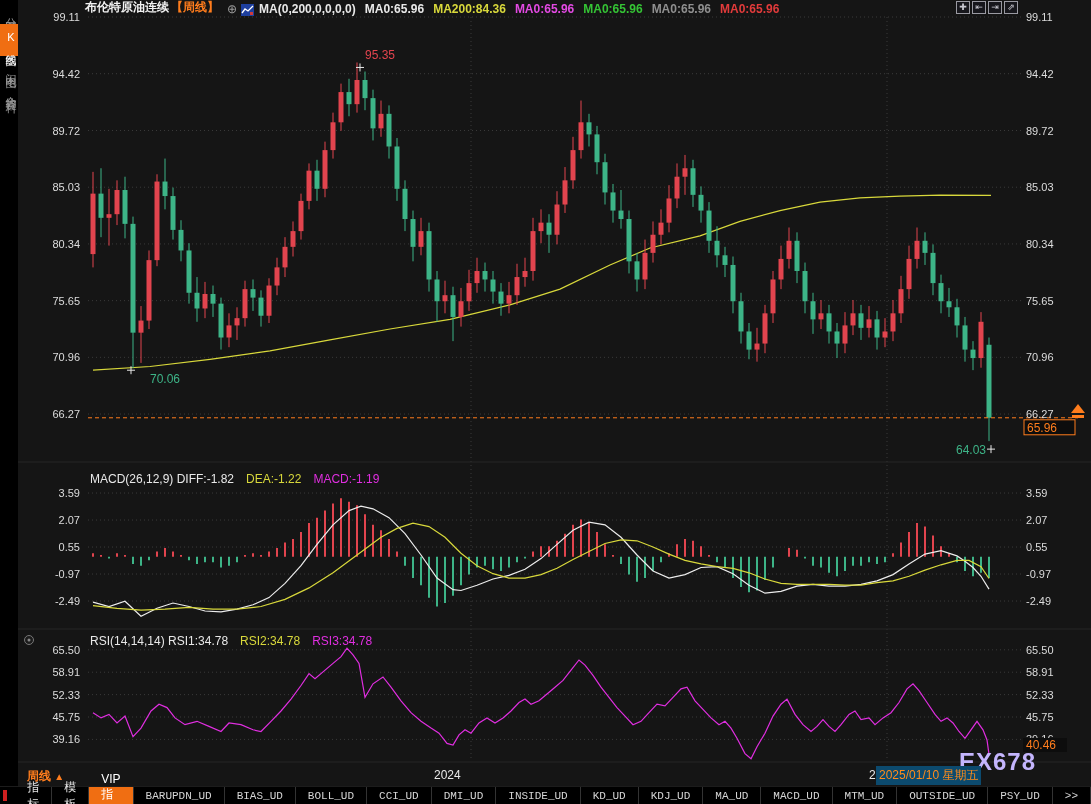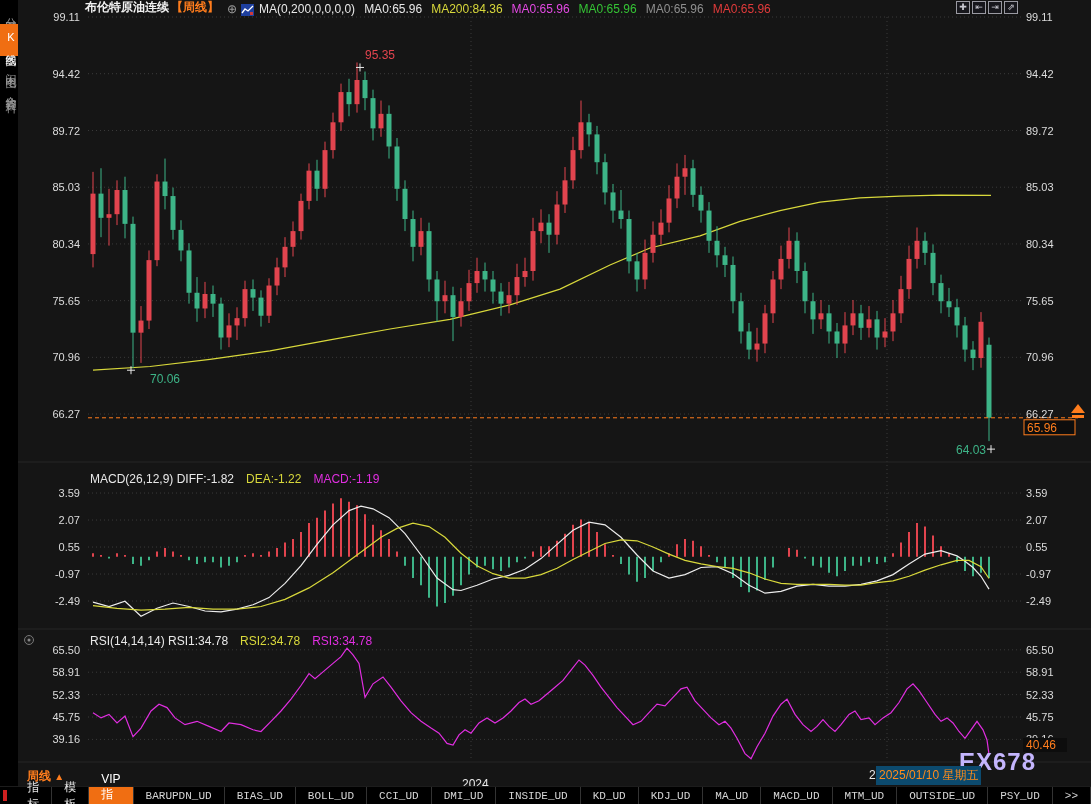--- a/index.html
+++ b/index.html
@@ -27,21 +27,21 @@
   
   .header {
     position:absolute; left:18px; top:0; right:0; height:16px; z-index:4;
     display:flex; align-items:flex-end; font-size:12px; color:#e8e8e8;
     padding-left:67px; white-space:nowrap;
   }
   .header .title { font-weight:bold; color:#f2f2f2; }
   .header .period { color:#ff7d1d; font-weight:bold; margin-left:2px;margin-top:21px; }
   .header .plus { color:#9a9a9a; margin:0 4px 0 8px; font-size:12px; }
   .mini-chart-icon { display:inline-block; width:13px; height:12px; margin-right:5px; }
-  .ma-seg { margin-right:9px; }
+  .ma-seg { margin-right:9px;font-weight:bold; }
 
   .win-icons { position:absolute; left:956px; top:1px; z-index:5; display:flex; gap:2px; }
   .win-icon {
     width:14px; height:13px; border:1px solid #9a9aa2; background:#17171c;
     color:#c8c8d0; font-size:9px; line-height:11px; text-align:center; cursor:pointer;
   }
 
   
   .chart-svg { position:absolute; left:0; top:0; z-index:1; }
 
@@ -568,15 +568,15 @@
         <div class="tb-item mono">KDJ_UD</div>
         <div class="tb-item mono">MA_UD</div>
         <div class="tb-item mono">MACD_UD</div>
         <div class="tb-item mono">MTM_UD</div>
         <div class="tb-item mono">OUTSIDE_UD</div>
         <div class="tb-item mono">PSY_UD</div>
         <div class="tb-item mono">&gt;&gt;</div>
       </span>
   </div>
 
-<span class="year-label" style="left: 462px; margin-top: 9px;">2024</span>
+<span class="year-label" style="left: 434px;">2024</span>
     <span class="year-label" style="left: 869px;">2025</span>
   </div>
 
 </body></html>

